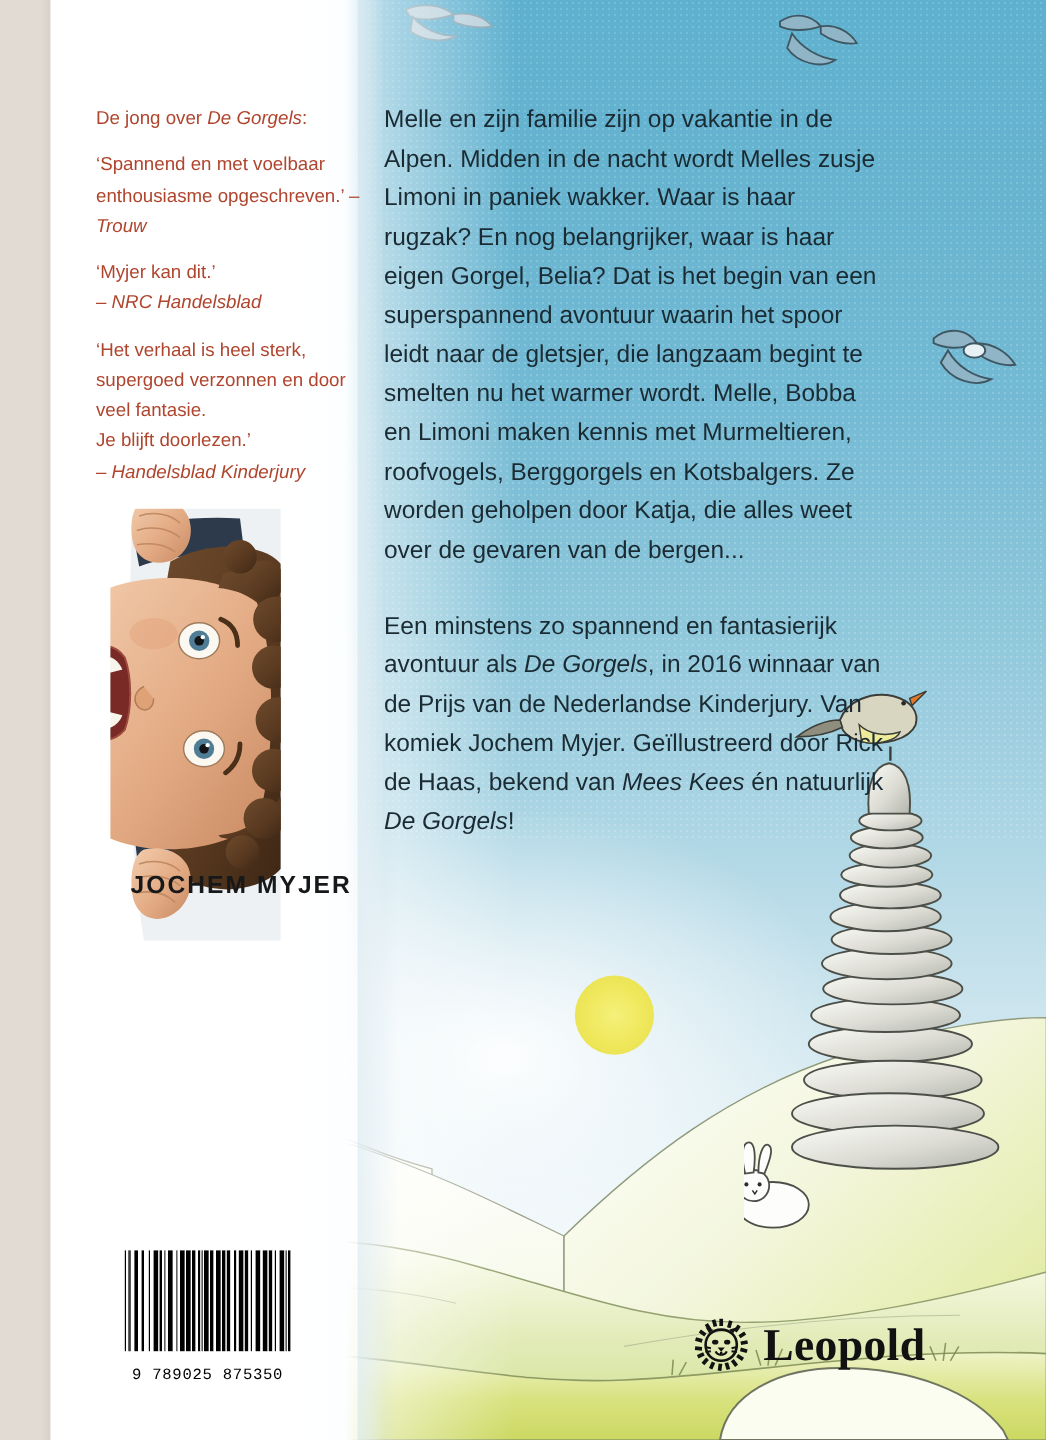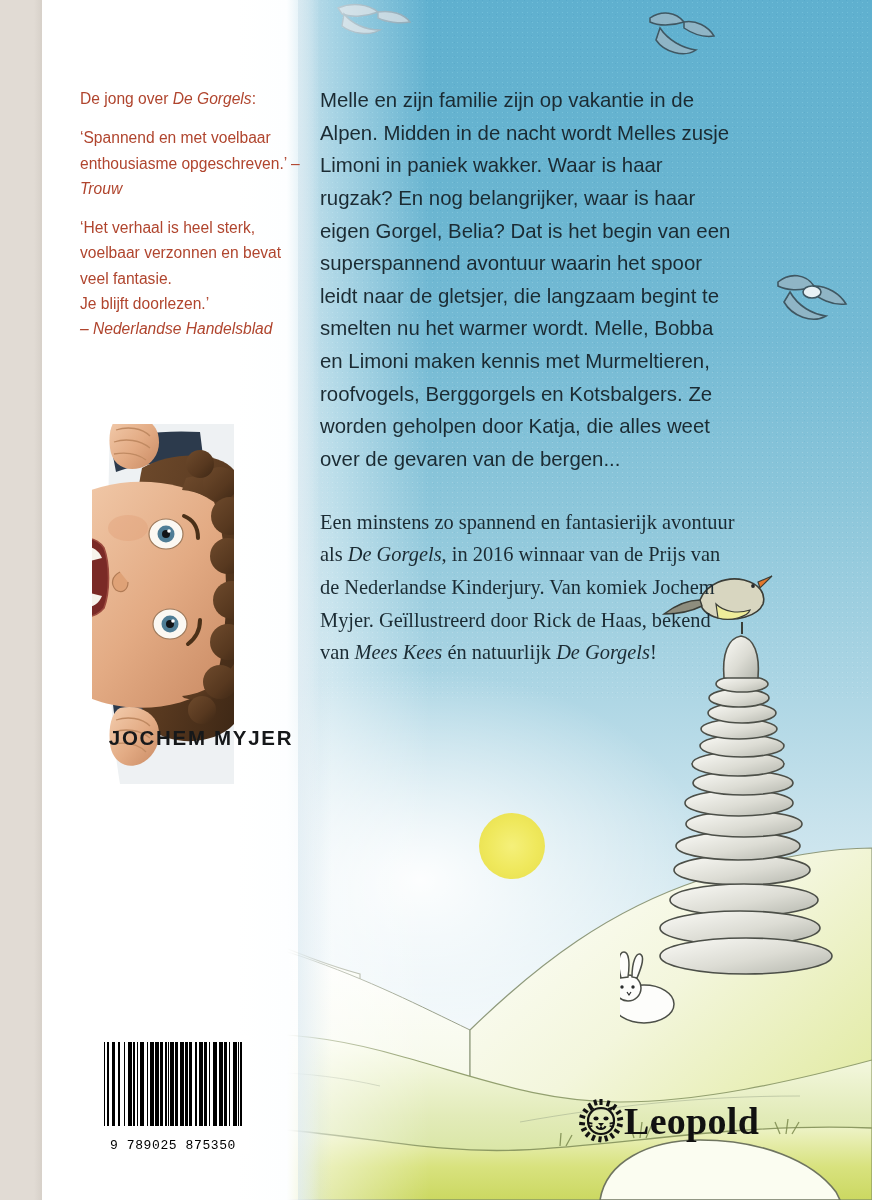--- a/index.html
+++ b/index.html
@@ -83,21 +83,21 @@
   .press .q:last-child { margin-bottom:0; }
   .press em, .press .it { font-style:italic; }
 
   
   .blurb {
     position:absolute; left:320px; top:84px; width:420px;
     color:#1b2b33;
     font-size:20.4px;
     line-height:1.60;
   }
-  .blurb .p2 { margin-top:30px;font-family:Liberation Serif, serif; }
+  .blurb .p2 { margin-top:30px; }
   .blurb i { font-style:italic; }
 
   
   .bio {
     position:absolute; left:95px; top:726px; width:212px;
     color:#16181a;
     text-align:center;
   }
   .bio .name {
     font-size:20.5px;
@@ -125,21 +125,21 @@
     text-align:center;
     white-space:nowrap;
   }
 
   
   .landscape { position:absolute; left:0; bottom:0; width:872px; height:470px; }
 
   
   .logo {
     position:absolute; left:578px; top:1098px;
-    display:flex; align-items:center; gap:0;
+    display:flex; align-items:center; gap:12px;
   }
   .logo .word {
     font-family:"Liberation Serif", serif;
     font-size:38px; font-weight:700; color:#111;
     letter-spacing:.3px;
   }
 
   
   .birds { position:absolute; left:0; top:0; width:872px; height:420px; }
 </style>
@@ -366,25 +366,29 @@
 
   <div class="press">
     <div class="q">
       <span>De jong over </span><span class="it">De Gorgels</span><span>:</span>
     </div>
 
     <div class="q">
       <span>‘Spannend en met voelbaar enthousiasme opgeschreven.’ – </span><span class="it">Trouw</span>
     </div>
 
-
     <div class="q">
-      <div style="white-space:pre-line">‘Het verhaal is heel sterk, voelbaar verzonnen en bevat veel fantasie.
+      <div>‘Myjer kan dit.’</div>
+      <div class="it">– NRC Handelsblad</div>
+    </div>
+
+    <div class="q">
+      <div style="white-space:pre-line">‘Het verhaal is heel sterk, supergoed verzonnen en door veel fantasie.
 Je blijft doorlezen.’</div>
-      <div class="it">– Nederlandse Handelsblad</div>
+      <div class="it">– Handelsblad Kinderjury</div>
     </div>
   </div>
 
   <div class="blurb">
     <div class="p1">Melle en zijn familie zijn op vakantie in de Alpen. Midden in de nacht wordt Melles zusje Limoni in paniek wakker. Waar is haar rugzak? En nog belangrijker, waar is haar eigen Gorgel, Belia? Dat is het begin van een superspannend avontuur waarin het spoor leidt naar de gletsjer, die langzaam begint te smelten nu het warmer wordt. Melle, Bobba en Limoni maken kennis met Murmeltieren, roofvogels, Berggorgels en Kotsbalgers. Ze worden geholpen door Katja, die alles weet over de gevaren van de bergen...</div>
     <div class="p2"><span>Een minstens zo spannend en fantasierijk avontuur als </span><i>De Gorgels</i><span>, in 2016 winnaar van de Prijs van de Nederlandse Kinderjury. Van komiek Jochem Myjer. Geïllustreerd door Rick de Haas, bekend van </span><i>Mees Kees</i><span> én natuurlijk </span><i>De Gorgels</i><span>!</span></div>
   </div>
 
   <div class="bio">
     <div class="name">JOCHEM MYJER</div>

